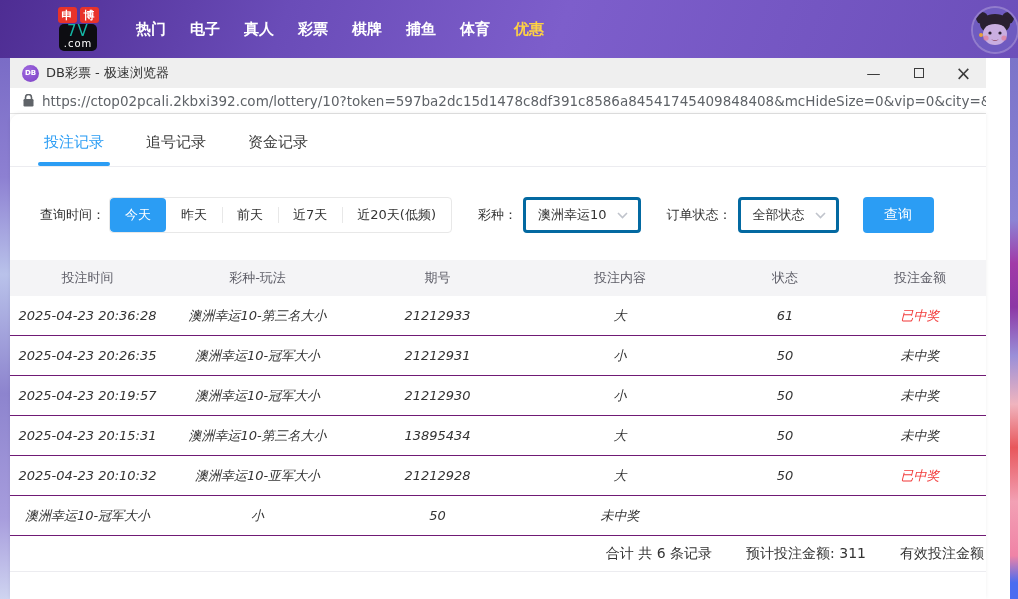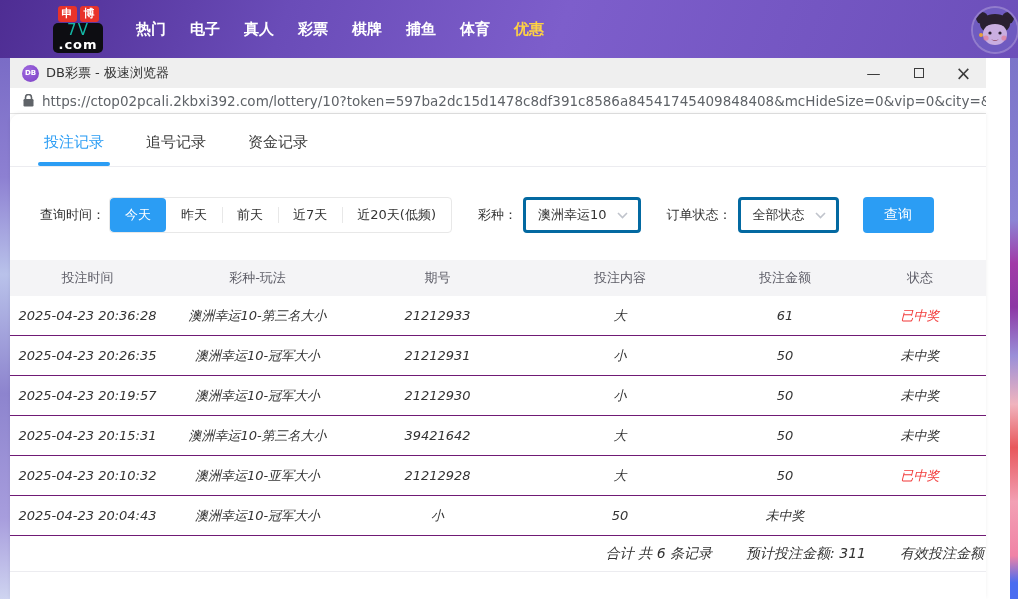--- a/index.html
+++ b/index.html
@@ -10,21 +10,21 @@
   
   .site-bar { position:absolute; left:0; top:0; width:1018px; height:58px;
     background:linear-gradient(110deg,#4e2d93 0%,#6a4cb8 28%,#7d5ecb 55%,#6c4fba 100%);
     display:flex; align-items:center; }
   .logo { margin-left:46px; width:64px; display:flex; flex-direction:column; align-items:center; }
   .logo-badges { display:flex; gap:3px; margin-bottom:1px; }
   .logo-badge { width:19px; height:16px; background:#e8332a; border-radius:3px;
     color:#fff; font-size:11px; font-weight:bold; display:flex; align-items:center; justify-content:center; }
   .logo-box { background:#0d0d12; border-radius:5px; padding:0 5px 2px; text-align:center; line-height:1; }
   .logo-main { color:#14b8a6; font-weight:normal; font-size:15px; letter-spacing:1px; }
-  .logo-sub { color:#fff; font-size:13px; font-weight:bold; letter-spacing:1px; }
+  .logo-sub { color:#fff; font-size:10px; font-weight:normal; letter-spacing:1px; }
   .nav-items { display:flex; margin-left:14px; }
   .nav-item { color:#fff; font-size:15px; font-weight:bold; padding:10px 12px; cursor:pointer; white-space:nowrap; }
   .nav-item.highlight { color:#ffd243; }
   .avatar { position:absolute; left:973px; top:8px; width:44px; height:44px; border-radius:50%;
     overflow:hidden; background:#6f5bc0; box-shadow:0 0 0 2px rgba(255,255,255,0.25); }
 
   
   .strip-left { position:absolute; left:0; top:58px; width:10px; height:541px;
     background:linear-gradient(180deg,#7a6cc6 0%,#8d80d2 22%,#b9c2ea 40%,#8d84ce 62%,#a79ddd 85%,#cfd4f0 100%); }
   .strip-right { position:absolute; left:1010px; top:58px; width:8px; height:541px;
@@ -74,21 +74,21 @@
     font-family:"DejaVu Sans","Liberation Sans",sans-serif; }
 
   .grid-row { display:grid; grid-template-columns:155px 185px 175px 190px 140px 130px; }
   .grid-row > div { display:flex; align-items:center; justify-content:center; font-size:13px; }
   .table-head { margin-top:27px; height:36px; background:#f4f4f6; color:#5c5c66; }
   .table-row { height:40px; border-bottom:1px solid #701a75; color:#333;font-style:italic; }
   .status.won { color:#f23b3b; }
 
   .summary-row { height:36px; display:flex; align-items:center; justify-content:flex-end;
     gap:34px; font-size:14px; color:#333; border-bottom:1px solid #ececf0; padding-right:2px;
-    white-space:nowrap; overflow:hidden;font-style:italic; }
+    white-space:nowrap; overflow:hidden; }
 </style>
 </head>
 <body>
 
 <div class="stage">
 
   <div class="site-bar">
     <div class="logo">
       <div class="logo-badges">
         <span class="logo-badge">申</span>
@@ -195,22 +195,22 @@
         </div>
 
         <button class="search-btn">查询</button>
       </div>
 
       <div class="grid-row table-head">
         <div>投注时间</div>
         <div>彩种-玩法</div>
         <div>期号</div>
         <div>投注内容</div>
+        <div>状态</div>
         <div>投注金额</div>
-        <div>状态</div>
       </div>
 
       <div class="grid-row table-row">
         <div>2025-04-23 20:36:28</div>
         <div>澳洲幸运10-第三名大小</div>
         <div>21212933</div>
         <div>大</div>
         <div>61</div>
         <div class="status won">已中奖</div>
       </div>
@@ -226,35 +226,34 @@
         <div>2025-04-23 20:19:57</div>
         <div>澳洲幸运10-冠军大小</div>
         <div>21212930</div>
         <div>小</div>
         <div>50</div>
         <div class="status">未中奖</div>
       </div>
       <div class="grid-row table-row">
         <div>2025-04-23 20:15:31</div>
         <div>澳洲幸运10-第三名大小</div>
-        <div>39421642</div>
+        <div>13895434</div>
         <div>大</div>
         <div>50</div>
         <div class="status">未中奖</div>
       </div>
       <div class="grid-row table-row">
         <div>2025-04-23 20:10:32</div>
         <div>澳洲幸运10-亚军大小</div>
         <div>21212928</div>
         <div>大</div>
         <div>50</div>
         <div class="status won">已中奖</div>
       </div>
       <div class="grid-row table-row">
-        <div>2025-04-23 20:04:43</div>
         <div>澳洲幸运10-冠军大小</div>
         <div>小</div>
         <div>50</div>
         <div class="status">未中奖</div>
       </div>
 
       <div class="summary-row">
         <span>合计 共 6 条记录</span>
         <span>预计投注金额: 311</span>
         <span>有效投注金额</span>

